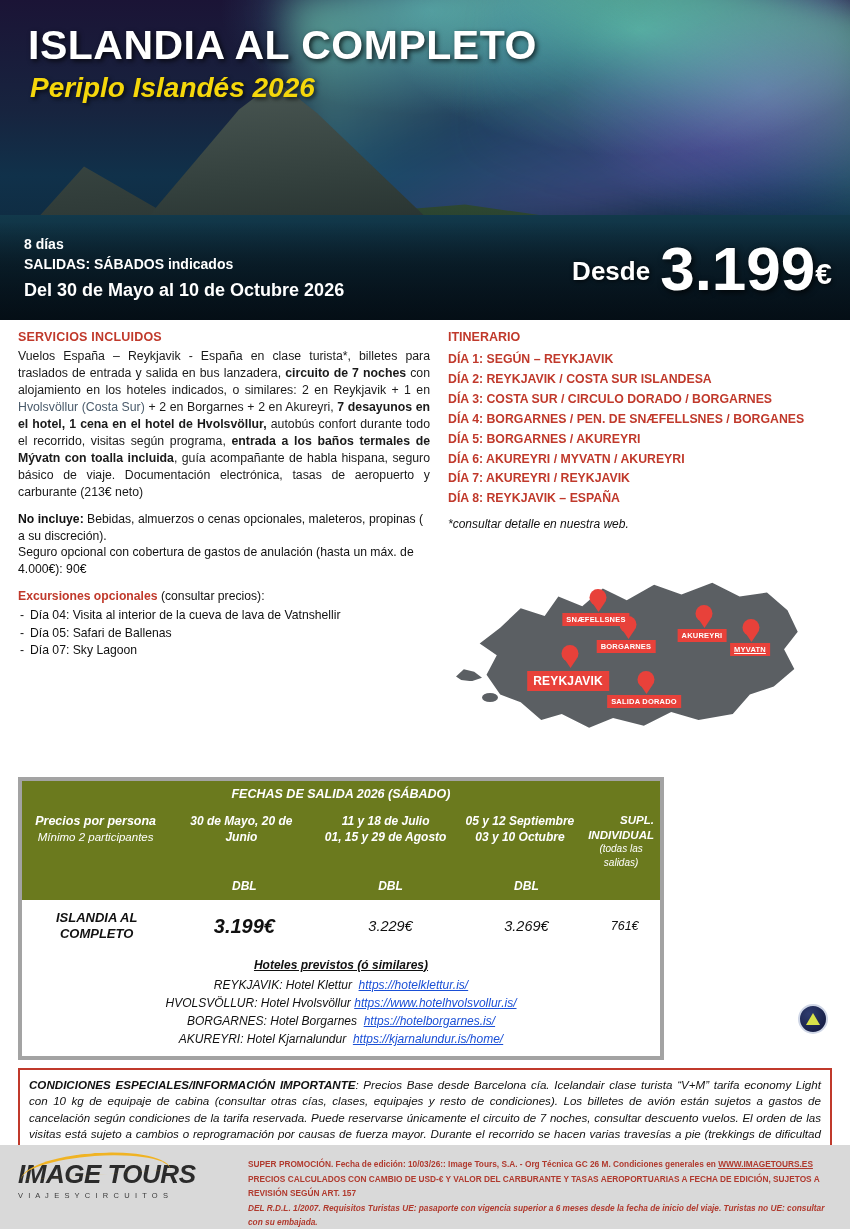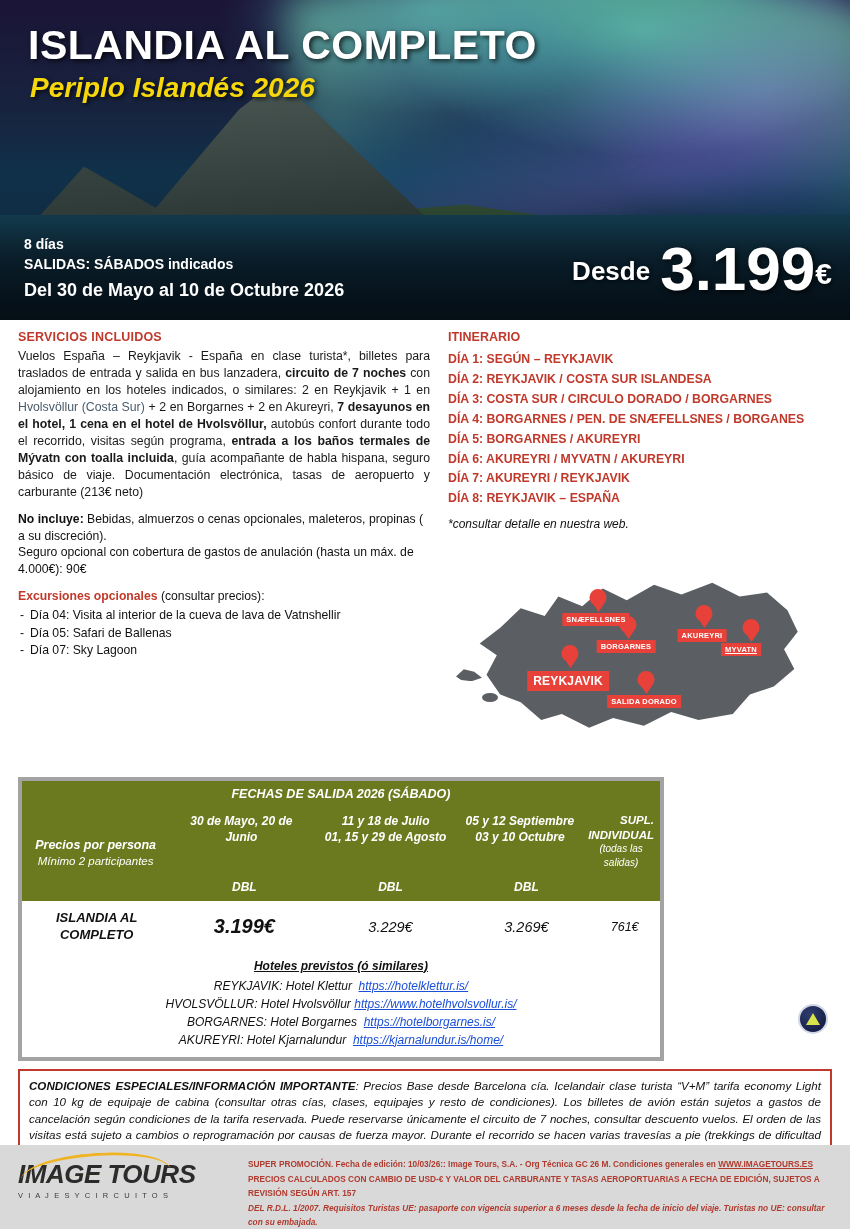--- a/index.html
+++ b/index.html
@@ -171,21 +171,21 @@
     background:#6b7a1e; color:#fff; text-align:center;
     font-size:12.5px; font-weight:bold; padding:6px 0;
   }
   .tbl-row1 { display:flex; background:#6b7a1e; color:#fff; }
   .tbl-row1 .cell { padding: 6px 6px 8px 6px; text-align:center; font-size:12px; line-height:1.35; }
   .c1 { width: 190px; }
   .c2 { width: 186px; }
   .c3 { width: 186px; }
   .c4 { width: 160px; }
   .c5 { width: 90px; }
-  .ppp { font-size:12.5px; font-weight:bold;margin-top:24px; }
+  .ppp { font-size:12.5px; font-weight:bold; }
   .ppp-sub { font-size:11.5px; }
   .supl { font-size:11.5px; font-weight:bold; line-height:1.25;text-align:right; }
   .supl-sub { font-size:10px; font-weight:normal; }
 
   .tbl-dbl { display:flex; background:#6b7a1e; color:#fff; border-top:0; }
   .tbl-dbl .cell { text-align:center; font-size:12px; font-weight:bold; padding: 2px 0 7px 0; }
 
   .tbl-body { display:flex; background:#fff; align-items:center; min-height:52px; }
   .tbl-body .cell { text-align:center; }
   .prod-name { font-size:13px; font-weight:bold; line-height:1.25; }
@@ -341,21 +341,21 @@
           </div>
         <div class="map-pin" style="left:198px; top:152px;">
             <div class="head"></div>
             <div class="tip"></div>
           </div>
 
         <div class="map-label" style="left:148px; top:70px;">SNÆFELLSNES</div>
         <div class="map-label" style="left:178px; top:97px;">BORGARNES</div>
         <div class="map-label big" style="left:120px; top:128px;">REYKJAVIK</div>
         <div class="map-label" style="left:254px; top:86px;">AKUREYRI</div>
-        <div class="map-label" style="left:293px; top:100px;text-decoration:underline;">MYVATN</div>
+        <div class="map-label" style="left:302px; top:100px;text-decoration:underline;">MYVATN</div>
         <div class="map-label" style="left:196px; top:152px; text-align:center;">SALIDA DORADO</div>
       </div>
     </div>
   </div>
 
   <div class="table-wrap">
     <div class="tbl-head">FECHAS DE SALIDA 2026 (SÁBADO)</div>
 
     <div class="tbl-row1">
       <div class="cell c1">

